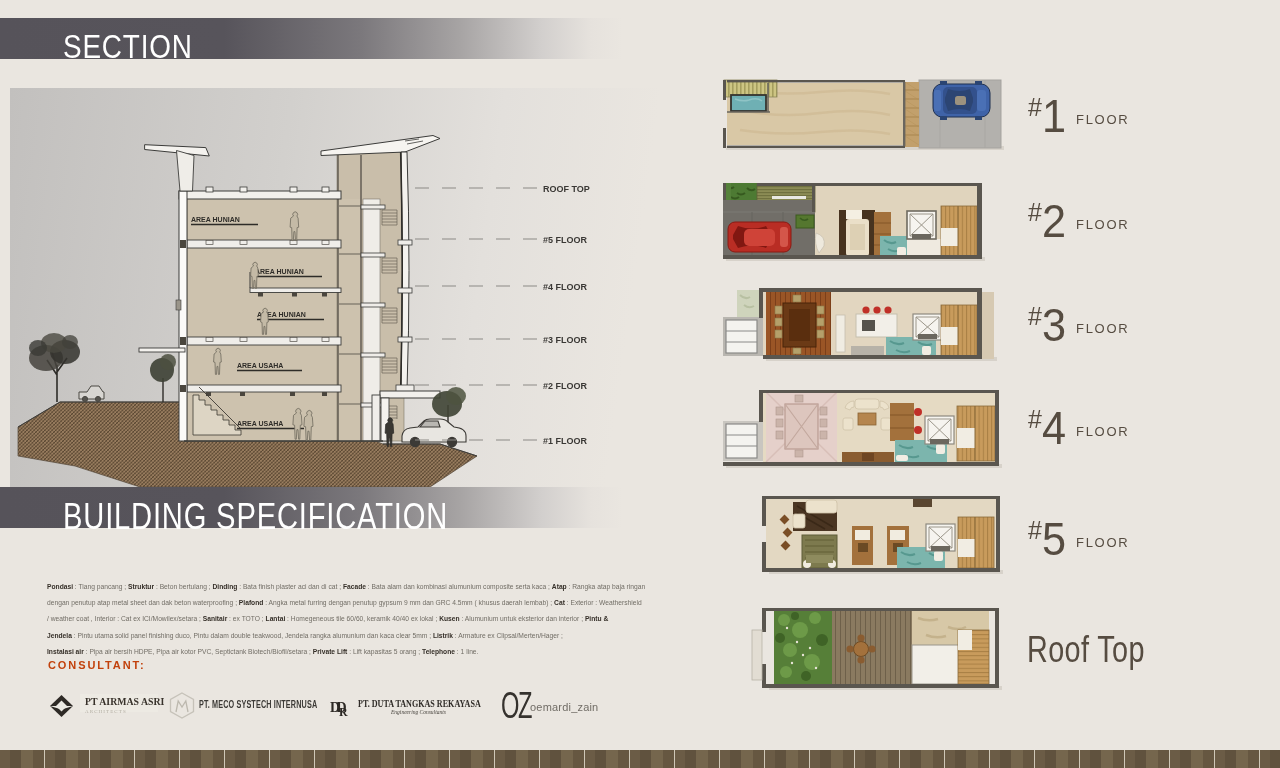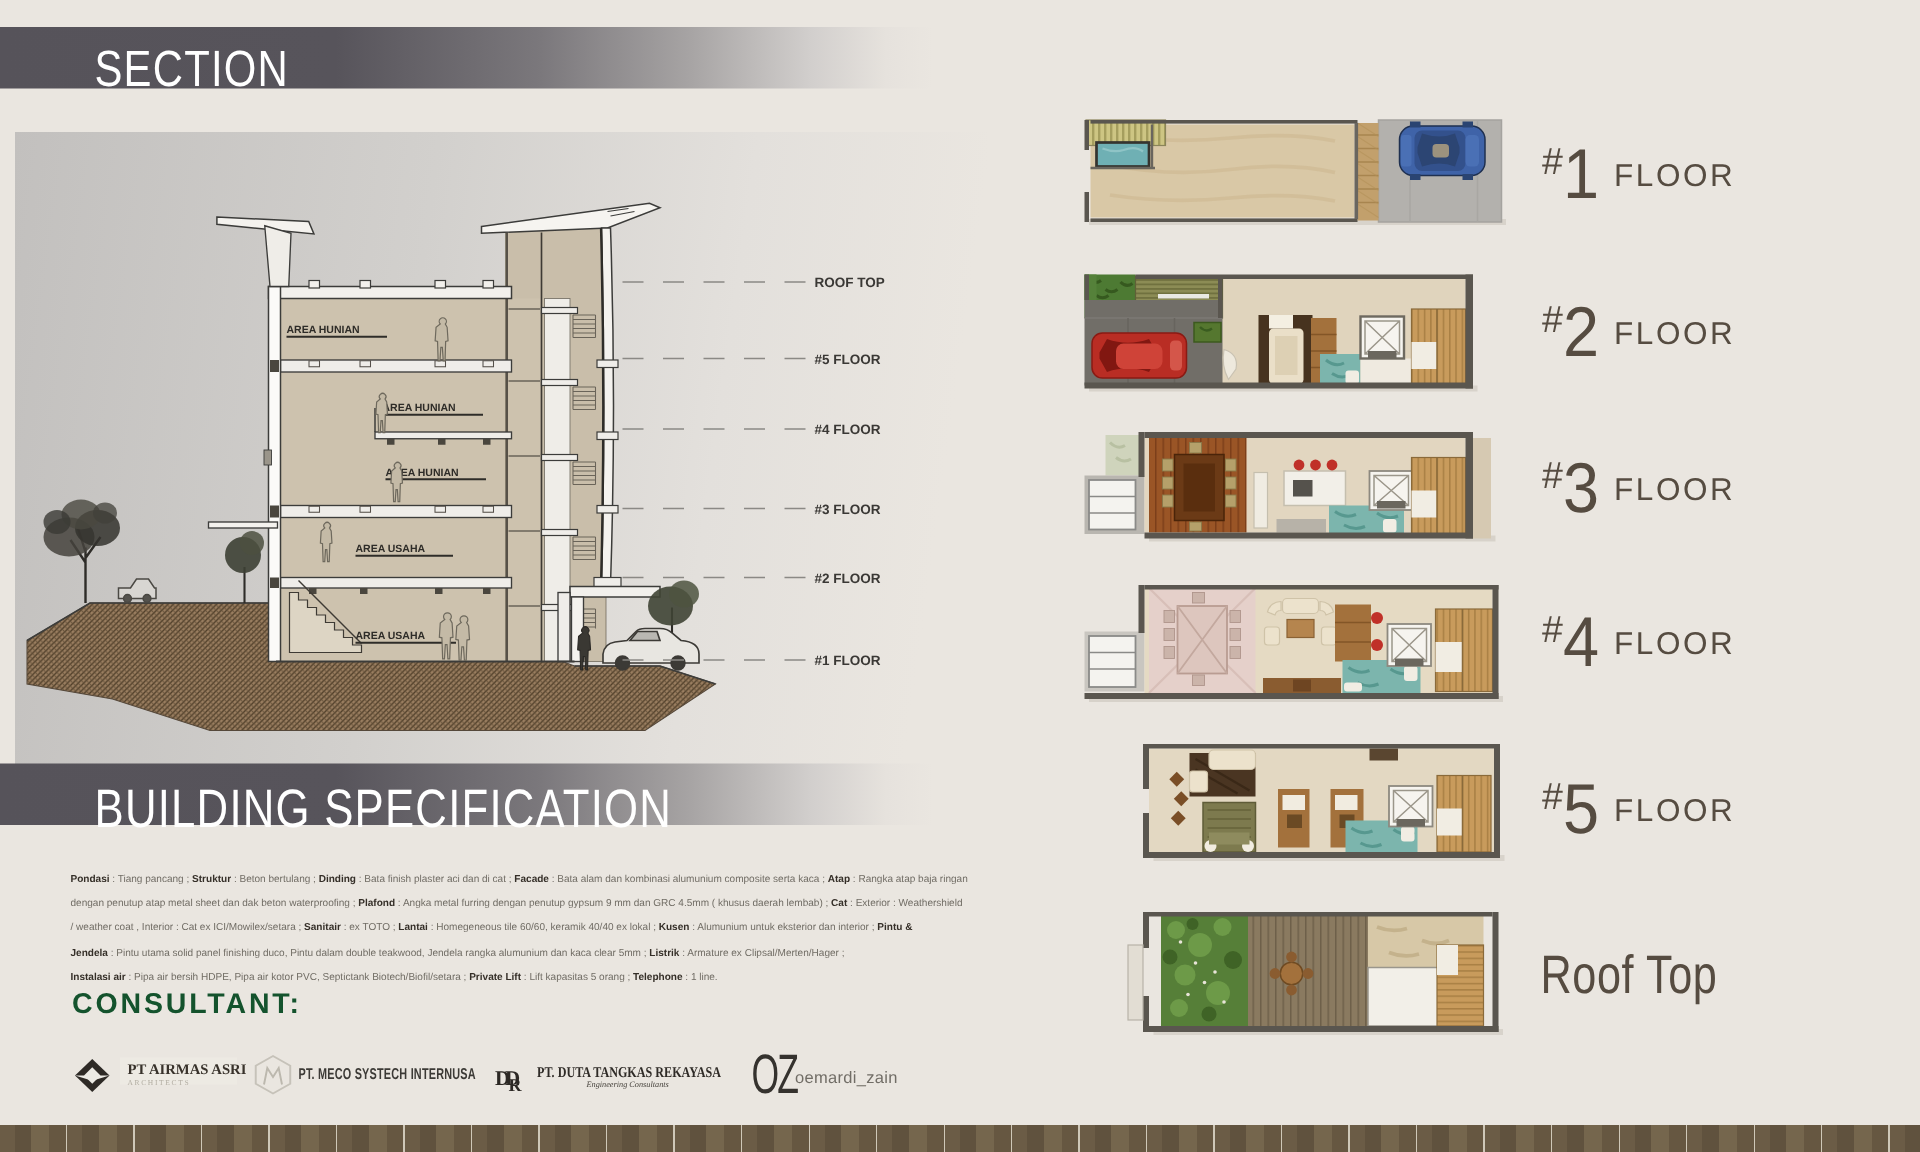--- a/index.html
+++ b/index.html
@@ -6,21 +6,21 @@
   body{width:1280px;height:768px;position:relative;overflow:hidden;
        background:#eae6e0;font-family:"Liberation Sans", sans-serif;}
   .abs{position:absolute;}
   .bar{left:0;width:622px;height:41px;
        background:linear-gradient(to right,#56535a 0%,#57545b 36%,#7b787c 58%,#a7a4a4 74%,#d2cfcd 87%,#e6e2dd 95%,rgba(234,230,224,0) 100%);
        color:#fff;}
   .bar span{position:absolute;left:63px;font-weight:400;letter-spacing:1px;transform-origin:left center;}
   .floorlabel{color:#564c41;}
   .floorlabel .hash{font-size:25px;vertical-align:16px;letter-spacing:0;}
   .floorlabel .num{font-size:47px;letter-spacing:0;display:inline-block;transform:scaleX(0.92);transform-origin:left bottom;}
-  .floorlabel .fl{font-size:21px;letter-spacing:1.7px;margin-left:8px;vertical-align:8px;}
+  .floorlabel .fl{font-size:13px;letter-spacing:1.7px;margin-left:8px;vertical-align:8px;}
 </style>
 </head>
 <body>
 
 <div class="abs" style="left:0;top:0;width:1280px;height:768px;background:#eae6e0;"></div>
 
 <div class="abs bar" style="top:18px;">
     <span style="top:9px;font-size:34px;transform:scaleX(0.82);">SECTION</span>
   </div>
 
@@ -231,35 +231,35 @@
 <text x="543" y="191.5">ROOF TOP</text>
 <text x="543" y="242.5">#5 FLOOR</text>
 <text x="543" y="289.5">#4 FLOOR</text>
 <text x="543" y="342.5">#3 FLOOR</text>
 <text x="543" y="388.5">#2 FLOOR</text>
 <text x="543" y="443.5">#1 FLOOR</text>
 </g>
 </svg>
 </div>
 
-<div class="abs bar" style="top:509px;">
+<div class="abs bar" style="top:487px;">
     <span style="top:9px;font-size:36px;transform:scaleX(0.81);">BUILDING SPECIFICATION</span>
   </div>
 
 <div class="abs" style="left:47px;top:579px;width:620px;font-size:6.7px;line-height:16.2px;color:#716d65;white-space:nowrap;">
 <b style="color:#352f28">Pondasi</b> : Tiang pancang ; <b style="color:#352f28">Struktur</b> :  Beton bertulang ; <b style="color:#352f28">Dinding</b> :  Bata finish plaster aci dan di cat ; <b style="color:#352f28">Facade</b> :  Bata alam dan kombinasi alumunium composite serta kaca ; <b style="color:#352f28">Atap</b> :  Rangka atap baja ringan<br>
 dengan penutup atap metal sheet dan dak beton waterproofing ; <b style="color:#352f28">Plafond</b> :  Angka metal furring dengan penutup gypsum 9 mm dan GRC 4.5mm ( khusus daerah lembab) ; <b style="color:#352f28">Cat</b> :  Exterior  :  Weathershield<br>
 / weather coat , Interior :   Cat ex ICI/Mowilex/setara ; <b style="color:#352f28">Sanitair</b> :   ex TOTO ; <b style="color:#352f28">Lantai</b> :   Homegeneous tile 60/60, keramik 40/40 ex lokal ; <b style="color:#352f28">Kusen</b> :   Alumunium untuk eksterior dan interior ; <b style="color:#352f28">Pintu &amp;</b><br>
 <b style="color:#352f28">Jendela</b> :  Pintu utama solid panel finishing duco, Pintu dalam double teakwood, Jendela rangka alumunium dan kaca clear 5mm ; <b style="color:#352f28">Listrik</b> :   Armature ex Clipsal/Merten/Hager ;<br>
 <b style="color:#352f28">Instalasi air</b> :  Pipa air bersih HDPE, Pipa air kotor PVC, Septictank Biotech/Biofil/setara ; <b style="color:#352f28">Private Lift</b> :   Lift kapasitas 5 orang ;   <b style="color:#352f28">Telephone</b> :   1 line.
 </div>
 
-<div class="abs" style="left:48px;top:659px;font-size:19px;font-weight:bold;letter-spacing:1.9px;color:#14532d;">CONSULTANT:</div>
-
-<div class="abs" style="left:0;top:680px;width:660px;height:50px;margin-top:11px;">
+<div class="abs" style="left:48px;top:659px;font-size:11px;font-weight:bold;letter-spacing:1.9px;color:#c2410c;">CONSULTANT:</div>
+
+<div class="abs" style="left:0;top:680px;width:660px;height:50px;">
 <svg width="660" height="50" viewBox="0 680 660 50">
 
 <g>
 <polygon points="61.5,695 73,706 61.5,717 50,706" fill="#2e2a26"></polygon>
 <polygon points="61.5,700.5 67,706 61.5,711.5 56,706" fill="#eceae4"></polygon>
 <polygon points="50,706 73,706 61.5,709.5" fill="#eceae4"></polygon>
 </g>
 
 <g font-family="Liberation Serif, serif">
 <rect x="80" y="694" width="78" height="18" fill="#edeae3"></rect>

